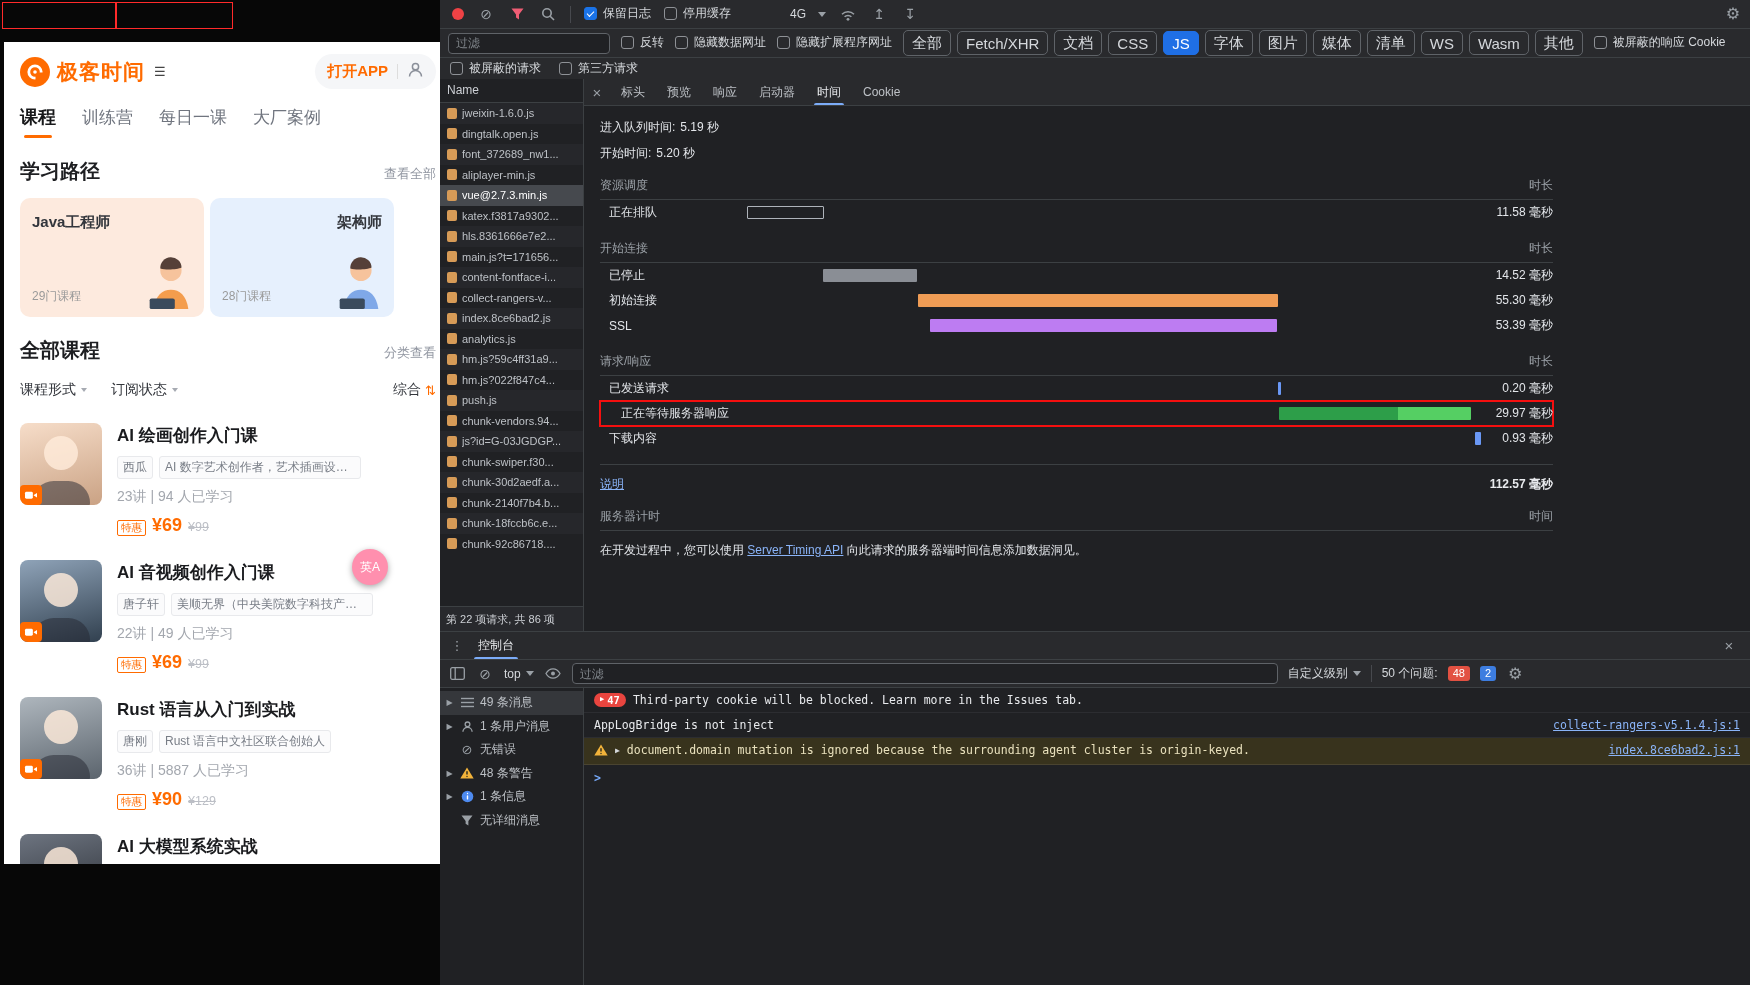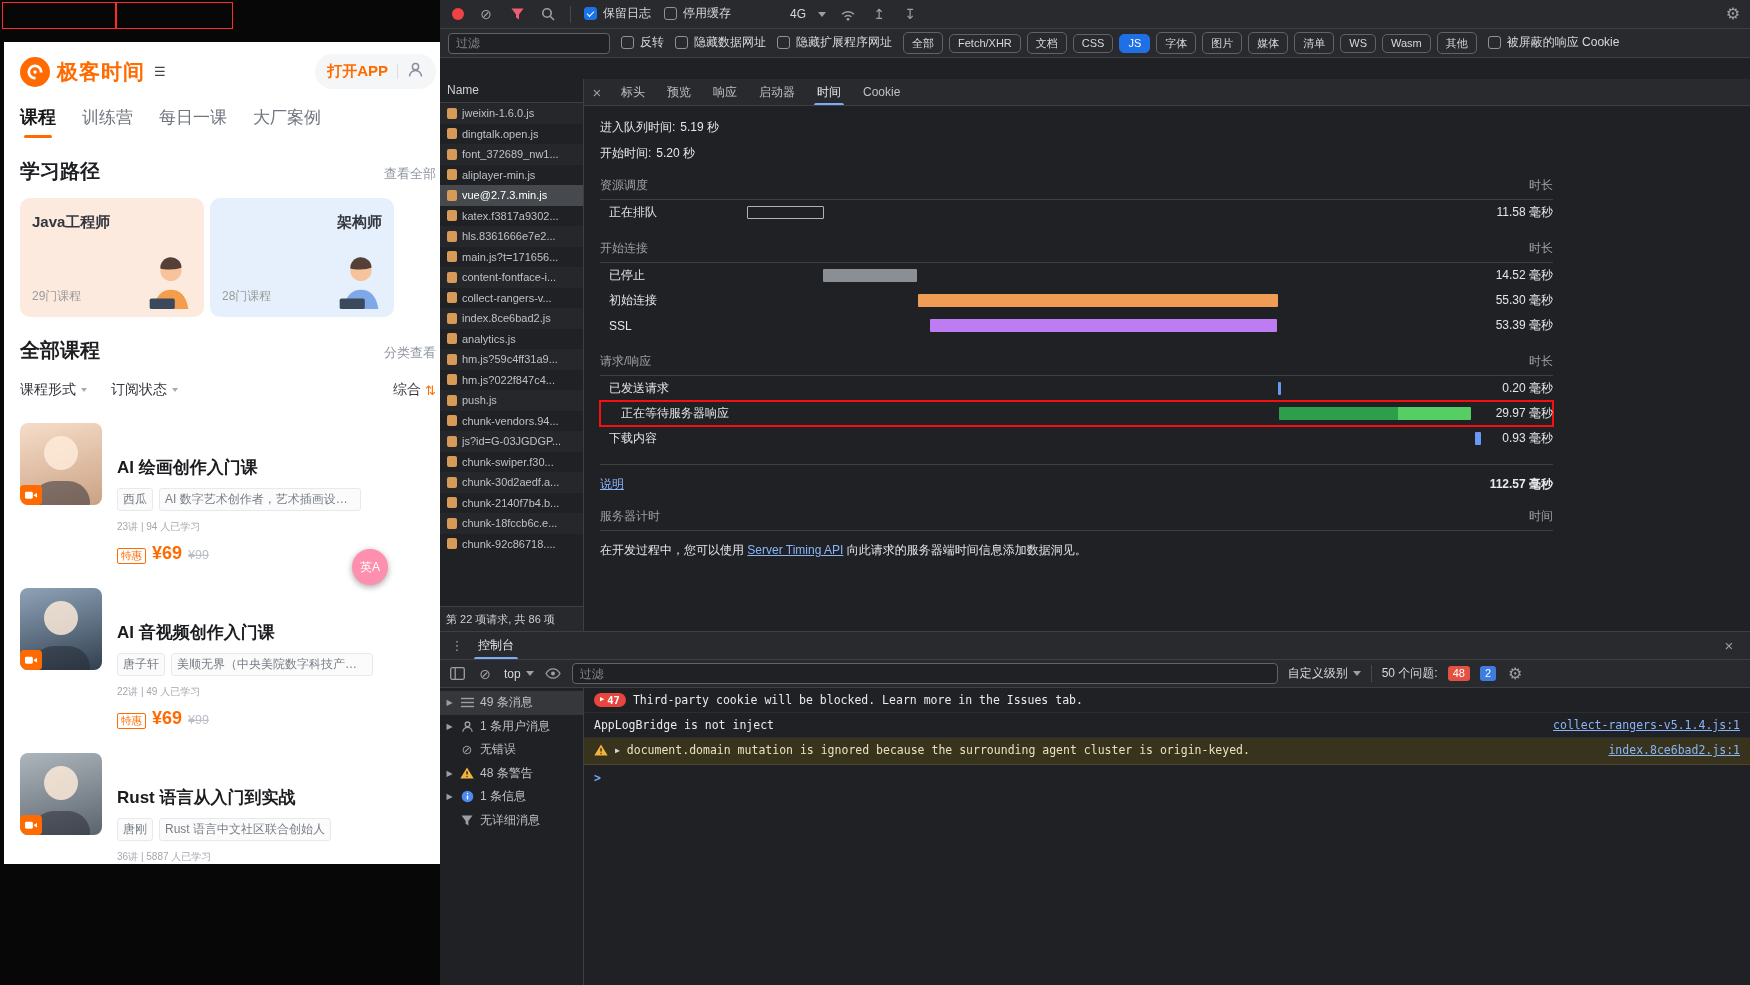--- a/index.html
+++ b/index.html
@@ -36,26 +36,26 @@
   .filter-row{display:flex;align-items:center;gap:24px;padding:0 16px;margin-top:17px;font-size:14px;color:#33363c;}
   .f-item{display:inline-flex;align-items:center;gap:5px;}
   .f-sort{margin-left:auto;display:inline-flex;align-items:center;gap:4px;}
   .sort-ico{color:#ff6b00;font-size:13px;}
   .caret-sm{width:0;height:0;border-left:3.5px solid transparent;border-right:3.5px solid transparent;border-top:4.5px solid #a6aab2;display:inline-block;}
   .course{display:flex;gap:15px;padding:0 16px;margin-top:24px;}
   .c-avatar{position:relative;width:82px;height:82px;border-radius:8px;flex:none;overflow:hidden;}
   .c-avatar::before{content:'';position:absolute;top:13px;left:50%;transform:translateX(-50%);width:34px;height:34px;border-radius:50%;background:rgba(255,235,218,.82);}
   .c-avatar::after{content:'';position:absolute;bottom:-4px;left:50%;transform:translateX(-50%);width:58px;height:28px;border-radius:28px 28px 8px 8px;background:rgba(35,38,48,.5);}
   .cam-badge{position:absolute;left:0;bottom:0;width:22px;height:20px;background:#ff6b00;border-radius:4px;display:flex;align-items:center;justify-content:center;z-index:2;}
-  .c-body{min-width:0;display:flex;flex-direction:column;margin-top:32px;}
+  .c-body{min-width:0;display:flex;flex-direction:column;}
   .c-title{font-size:17px;font-weight:bold;color:#1a1b1e;margin-top:1px;}
   .c-tags{display:flex;gap:6px;margin-top:9px;}
   .tag{font-size:12px;color:#787d86;border:1px solid #e8e9ec;background:#fbfbfc;border-radius:3px;padding:2px 5px;white-space:nowrap;}
   .tag-long{max-width:190px;overflow:hidden;text-overflow:ellipsis;}
-  .c-meta{margin-top:9px;font-size:10px;color:#a3a7ae;}
+  .c-meta{margin-top:9px;font-size:14px;color:#a3a7ae;}
   .c-price{margin-top:9px;display:flex;align-items:baseline;gap:6px;}
   .deal-badge{font-size:10.5px;color:#ff6b00;border:1px solid #ff6b00;border-radius:2px;padding:0 3px;}
   .price{color:#ff6b00;font-weight:bold;font-size:18px;}
   .orig{color:#bcbfc6;font-size:12.5px;text-decoration:line-through;}
   .translate-fab{position:absolute;left:352px;top:549px;width:36px;height:36px;border-radius:50%;background:#ff8fae;
        color:#fff;font-size:12px;display:flex;align-items:center;justify-content:center;box-shadow:0 2px 6px rgba(0,0,0,.35);z-index:5;}
 
   
   .devtools{position:absolute;left:440px;top:0;width:1310px;height:985px;background:#202124;color:#cdd0d5;font-size:12px;}
   .dt-row1{height:28px;display:flex;align-items:center;gap:13px;padding:0 8px;background:#292a2d;border-bottom:1px solid #3c4043;}
@@ -71,21 +71,21 @@
   .caret{width:0;height:0;border-left:4px solid transparent;border-right:4px solid transparent;border-top:5px solid #9aa0a6;display:inline-block;}
   .cb-wrap{display:inline-flex;align-items:center;gap:6px;}
   .cb{width:13px;height:13px;border-radius:3px;border:1.5px solid #8e9196;position:relative;box-sizing:border-box;flex:none;}
   .cb.checked{background:#1a73e8;border-color:#1a73e8;}
   .cb.checked::after{content:'';position:absolute;left:1.5px;top:2.5px;width:6px;height:3px;border-left:1.8px solid #fff;border-bottom:1.8px solid #fff;transform:rotate(-45deg);}
   .cb-label{color:#d5d8dc;font-size:12px;white-space:nowrap;}
   .dt-input{background:#202124;border:1px solid #5f6368;border-radius:4px;height:19px;color:#e8eaed;font-size:12px;padding:0 7px;outline:none;font-family:inherit;}
   .dt-input::placeholder{color:#80868b;}
   #net-filter{width:146px;}
   .chips{display:flex;align-items:center;gap:6px;}
-  .chip{border:1px solid #5f6368;border-radius:5px;padding:2.5px 8px;font-size:11px;color:#d5d8dc;white-space:nowrap;}
+  .chip{border:1px solid #5f6368;border-radius:5px;padding:2.5px 8px;font-size:15px;color:#d5d8dc;white-space:nowrap;}
   .chip.active{background:#1f6fe5;border-color:#1f6fe5;color:#fff;}
   .dt-main{position:absolute;top:79px;left:0;right:0;bottom:353px;display:flex;}
   .net-pane{width:143px;flex:none;border-right:1px solid #3c4043;display:flex;flex-direction:column;background:#202124;}
   .net-header{height:23px;line-height:23px;padding:0 7px;border-bottom:1px solid #3c4043;color:#cdd0d5;flex:none;}
   .net-rows{flex:1;overflow:hidden;}
   .net-row{height:20.5px;display:flex;align-items:center;gap:5px;padding:0 7px;white-space:nowrap;}
   .net-row.alt{background:#26272b;}
   .net-row.selected{background:#46494e;}
   .net-row.selected .net-name{color:#fff;}
   .file-ico{width:10px;height:11px;border-radius:2px;background:#d79b57;flex:none;}
@@ -392,20 +392,30 @@
           <span class="chip">WS</span>
           <span class="chip">Wasm</span>
           <span class="chip">其他</span>
         </div>
       <span id="cb-blockedcookies"><label class="cb-wrap">
             <span class="cb"></span>
             <span class="cb-label">被屏蔽的响应 Cookie</span>
           </label></span>
     </div>
 
+    <div class="dt-row3">
+      <span id="cb-blockedreq"><label class="cb-wrap">
+            <span class="cb"></span>
+            <span class="cb-label">被屏蔽的请求</span>
+          </label></span>
+      <span id="cb-thirdparty"><label class="cb-wrap">
+            <span class="cb"></span>
+            <span class="cb-label">第三方请求</span>
+          </label></span>
+    </div>
 
     <div class="dt-main">
       <div class="net-pane">
         <div class="net-header">Name</div>
         <div class="net-rows" id="net-rows">
             <div class="net-row alt">
               <span class="file-ico"></span>
               <span class="net-name">jweixin-1.6.0.js</span>
             </div>
             <div class="net-row">

